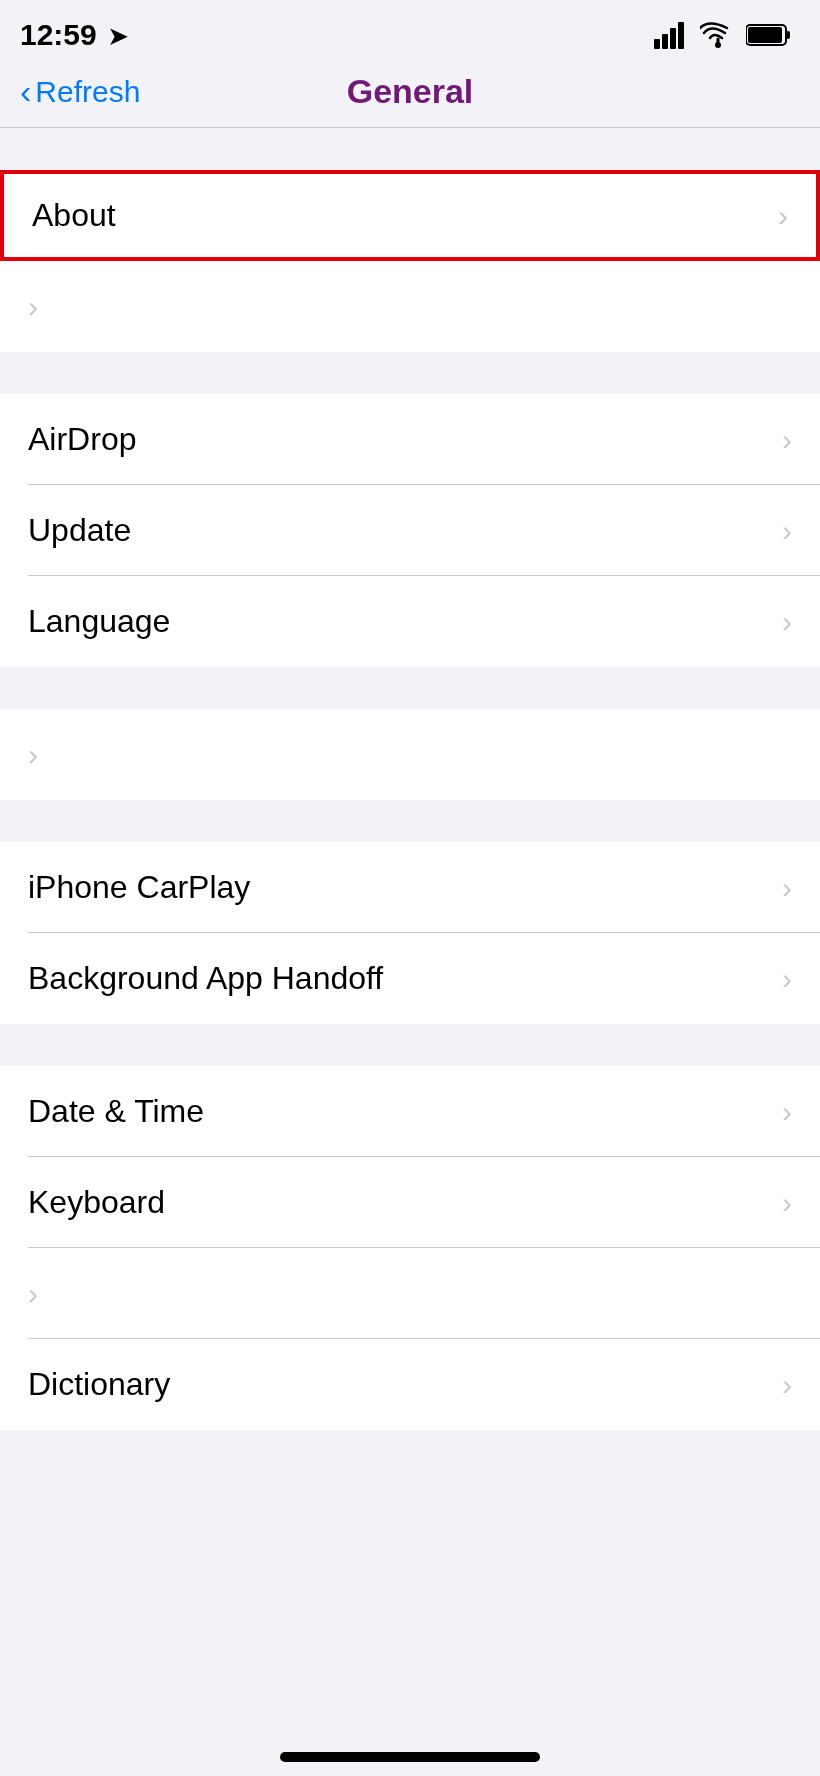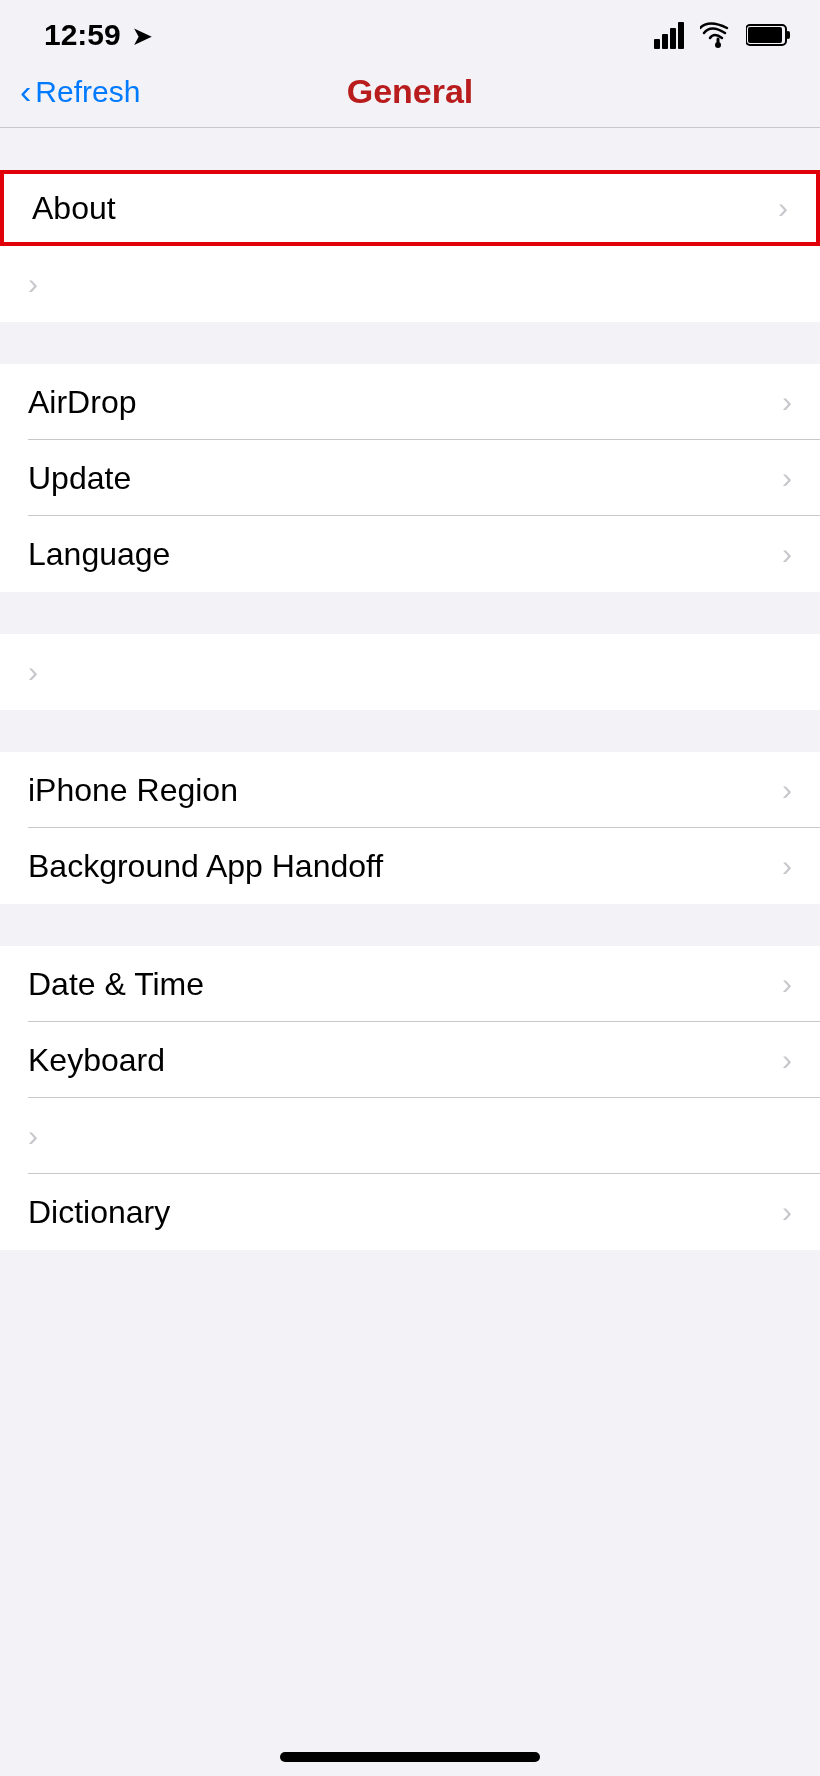--- a/index.html
+++ b/index.html
@@ -12,21 +12,21 @@
       font-family: -apple-system, 'SF Pro Text', 'Helvetica Neue', sans-serif;
       color: #000;
       overflow-x: hidden;
     }
 
     
     .status-bar {
       display: flex;
       justify-content: space-between;
       align-items: center;
-      padding: 18px 28px 10px 44px;
+      padding: 18px 28px 10px 20px;
       background-color: #f2f2f7;
     }
     .status-time {
       font-size: 30px;
       font-weight: 600;
       color: #000;
     }
     .status-icons {
       display: flex;
       align-items: center;
@@ -59,21 +59,21 @@
     }
     .nav-back-chevron {
       font-size: 34px;
       font-weight: 300;
       line-height: 1;
       margin-top: -2px;
     }
     .nav-title {
       font-size: 34px;
       font-weight: 600;
-      color: #b91c1c;
+      color: #701a75;
     }
 
     
     .section-divider {
       height: 1px;
       background-color: #c8c8cc;
       margin: 0;
     }
 
     
@@ -86,21 +86,21 @@
     .settings-group {
       background-color: #fff;
     }
 
     
     .settings-row {
       display: flex;
       align-items: center;
       justify-content: space-between;
       padding: 0 28px;
-      height: 76px;
+      height: 91px;
       background-color: #fff;
       position: relative;
       cursor: pointer;
     }
     .settings-row::after {
       content: '';
       position: absolute;
       bottom: 0;
       left: 28px;
       right: 0;
@@ -243,21 +243,21 @@
     <div class="settings-group">
       <div class="settings-row">
         <span class="chevron-right">›</span>
       </div>
     </div>
 
     <div class="section-gap"></div>
 
     <div class="settings-group">
       <div class="settings-row">
-        <span class="settings-row-label">iPhone Region</span>
+        <span class="settings-row-label">iPhone CarPlay</span>
         <span class="chevron-right">›</span>
       </div>
       <div class="settings-row">
         <span class="settings-row-label">Background App Handoff</span>
         <span class="chevron-right">›</span>
       </div>
     </div>
 
     <div class="section-gap"></div>
 

